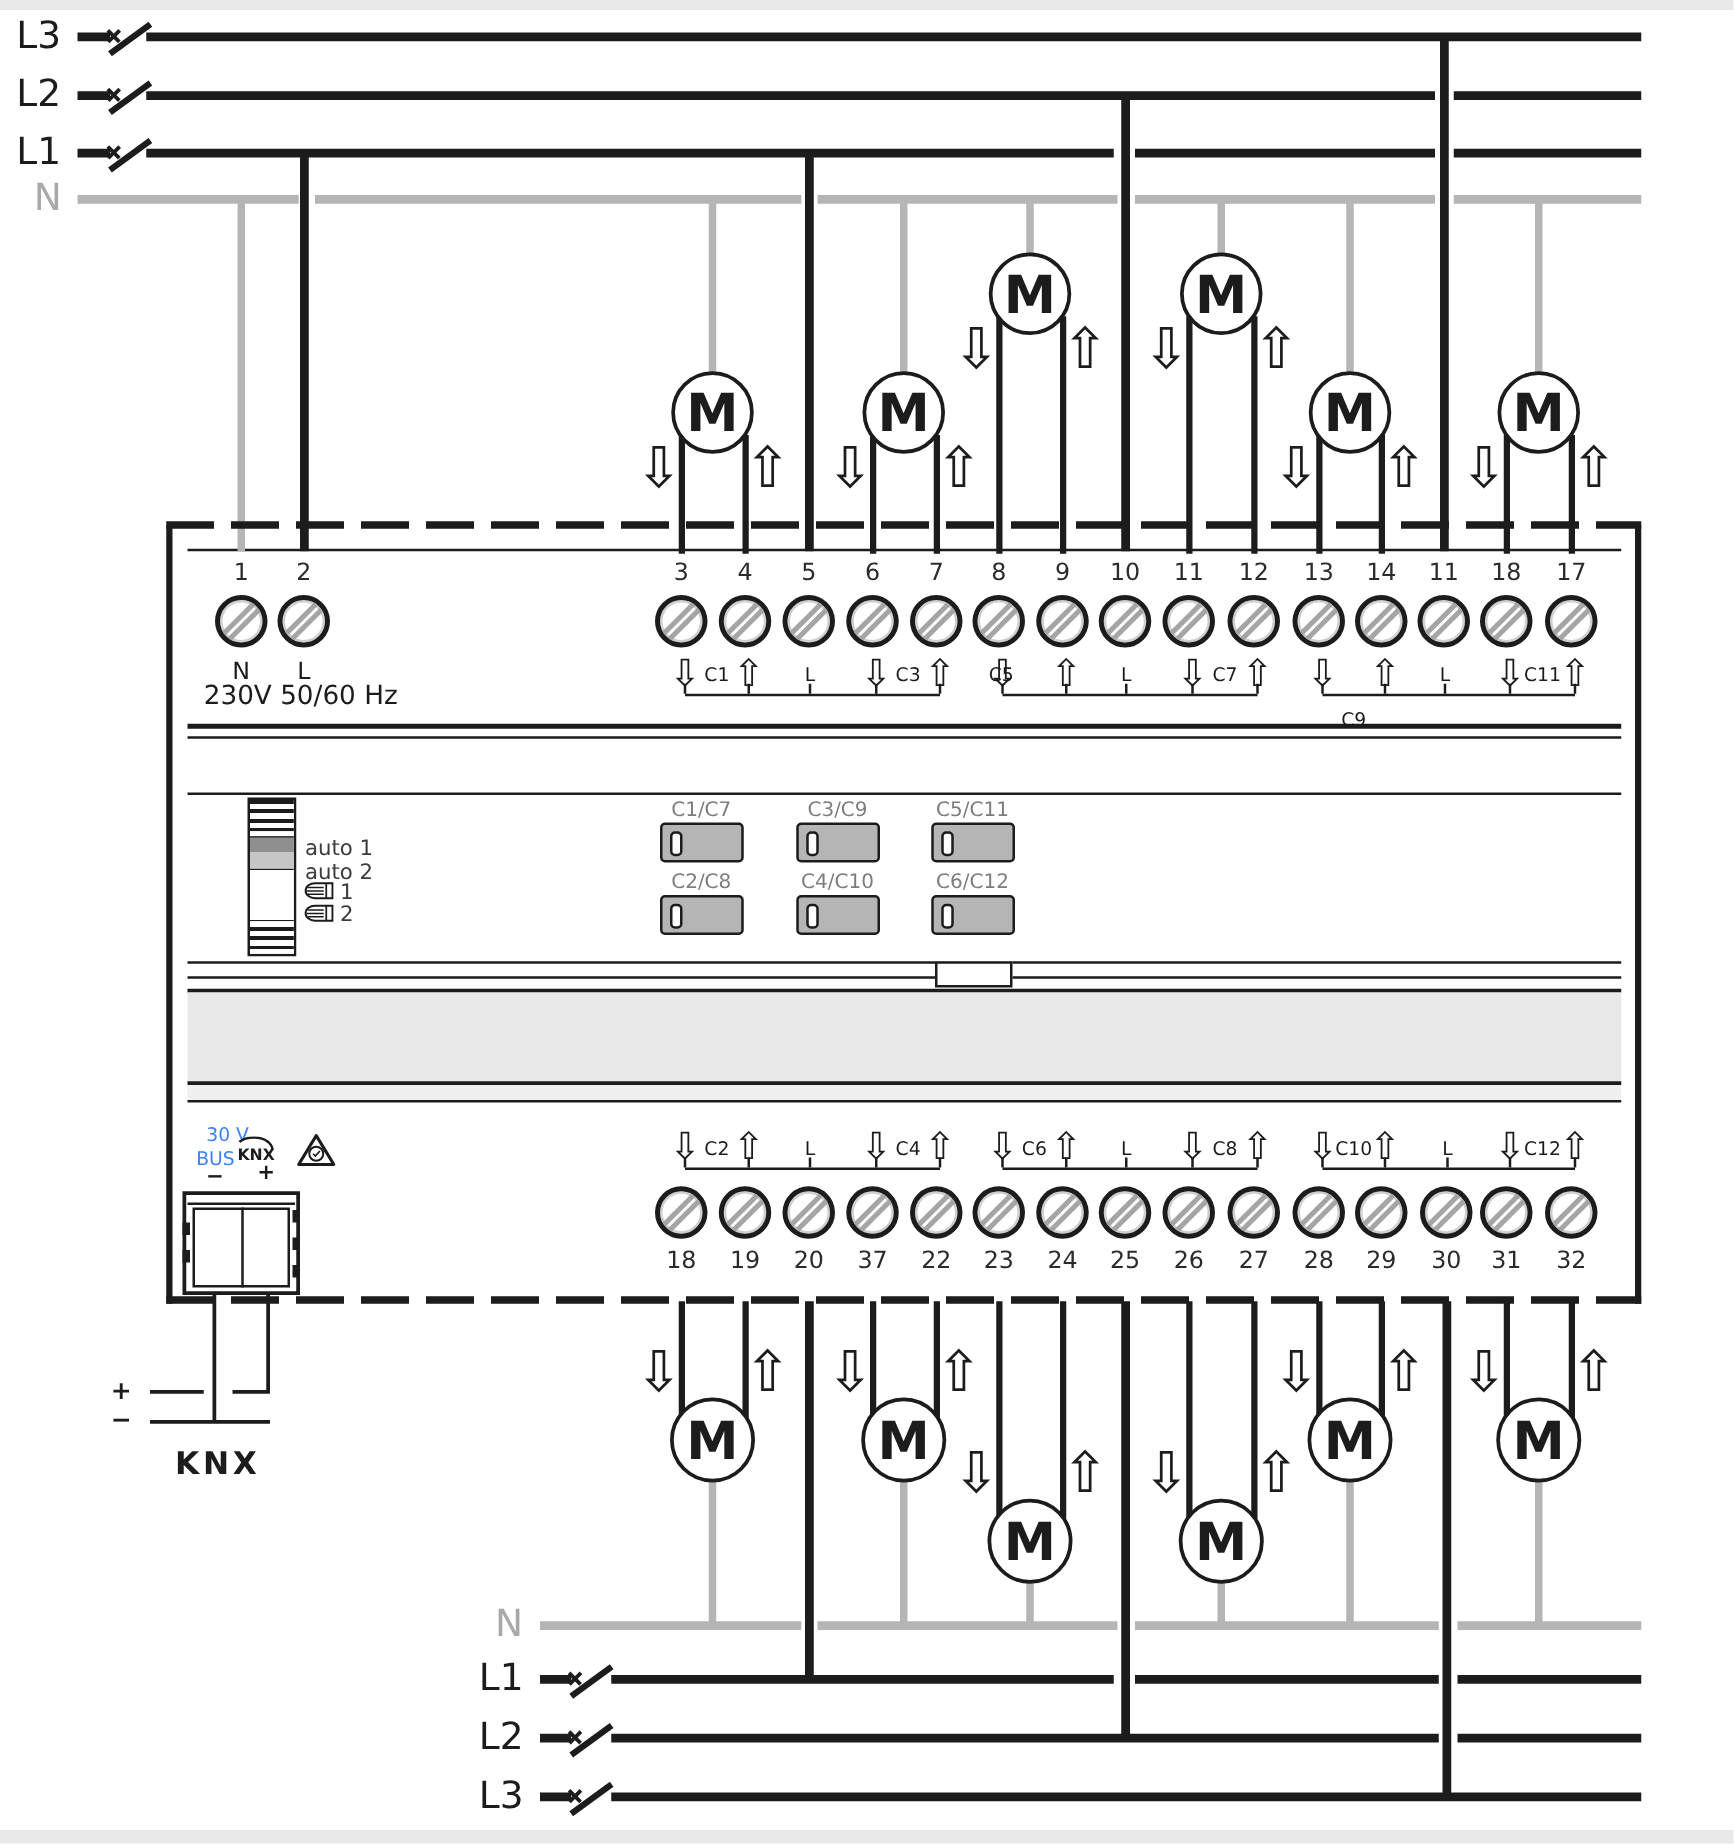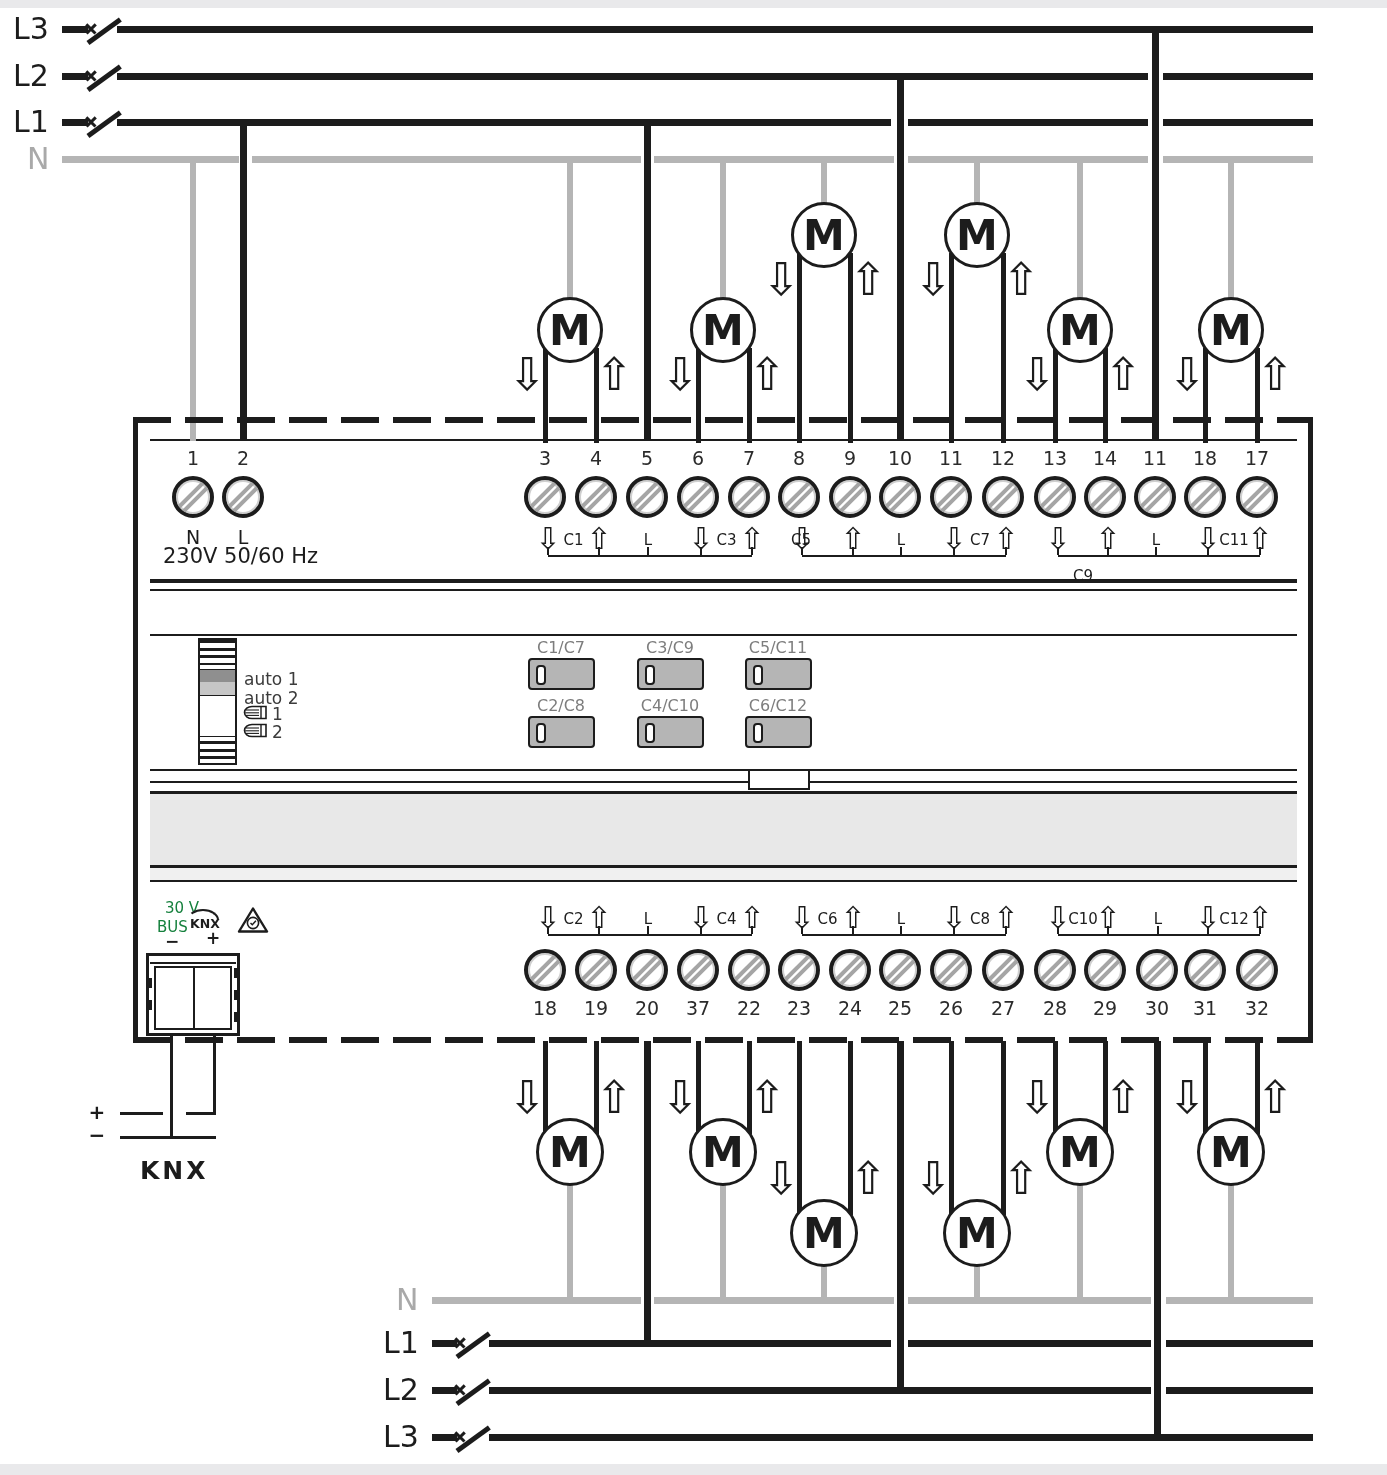--- a/index.html
+++ b/index.html
@@ -46,21 +46,21 @@
   .sw-mid{height:13px;background:#c6c6c6;}
   .sw-white{height:42px;background:#fff;border-top:1.5px solid #1c1c1c;border-bottom:1.5px solid #1c1c1c;box-sizing:border-box;}
   .sw-ridge2{height:26px;background:repeating-linear-gradient(180deg,#fff 0 4.5px,#1c1c1c 4.5px 7.5px);}
   .sw-lbl{position:absolute;font-size:17px;color:#3c3c3c;line-height:1;}
   .hand-row{position:absolute;display:flex;align-items:center;gap:5px;}
   
   .btn{position:absolute;width:67px;height:32px;background:#b5b5b5;border:2.2px solid #1c1c1c;border-radius:4px;box-sizing:border-box;}
   .btn .slot{position:absolute;left:6px;top:5px;width:10px;height:20px;background:#fff;border:2px solid #1c1c1c;border-radius:4px;box-sizing:border-box;}
   .btn-lbl{position:absolute;font-size:16px;color:#7d7d7d;transform:translate(-50%,-50%);white-space:nowrap;}
   
-  .bus-txt{position:absolute;font-size:15px;color:#15803d;line-height:1;}
+  .bus-txt{position:absolute;font-size:15px;color:#3b82f6;line-height:1;}
   .knx-logo{position:absolute;left:190px;top:916px;font-size:12.5px;font-weight:bold;color:#1c1c1c;}
   .knx-arc{position:absolute;left:-3px;top:-7px;width:32px;height:11px;border:2.4px solid #1c1c1c;border-bottom:none;border-left-color:transparent;
            border-radius:50% 50% 0 0 / 100% 100% 0 0;box-sizing:border-box;}
   .post-lbl{position:absolute;font-size:17px;font-weight:bold;color:#1c1c1c;transform:translate(-50%,-50%);}
   .connector{position:absolute;left:146px;top:953px;width:94px;height:83px;background:#fff;border:3px solid #1c1c1c;box-sizing:border-box;z-index:5;}
   .conn-top{position:absolute;left:1px;right:1px;top:6px;height:2px;background:#1c1c1c;}
   .conn-inner{position:absolute;left:5px;right:5px;top:10px;bottom:3px;border:2px solid #1c1c1c;}
   .conn-div{position:absolute;left:50%;top:10px;bottom:3px;width:2px;background:#1c1c1c;}
   .conn-notch{position:absolute;background:#1c1c1c;}
   .wire-lbl{position:absolute;font-size:20px;font-weight:bold;color:#1c1c1c;transform:translate(-50%,-50%);}

